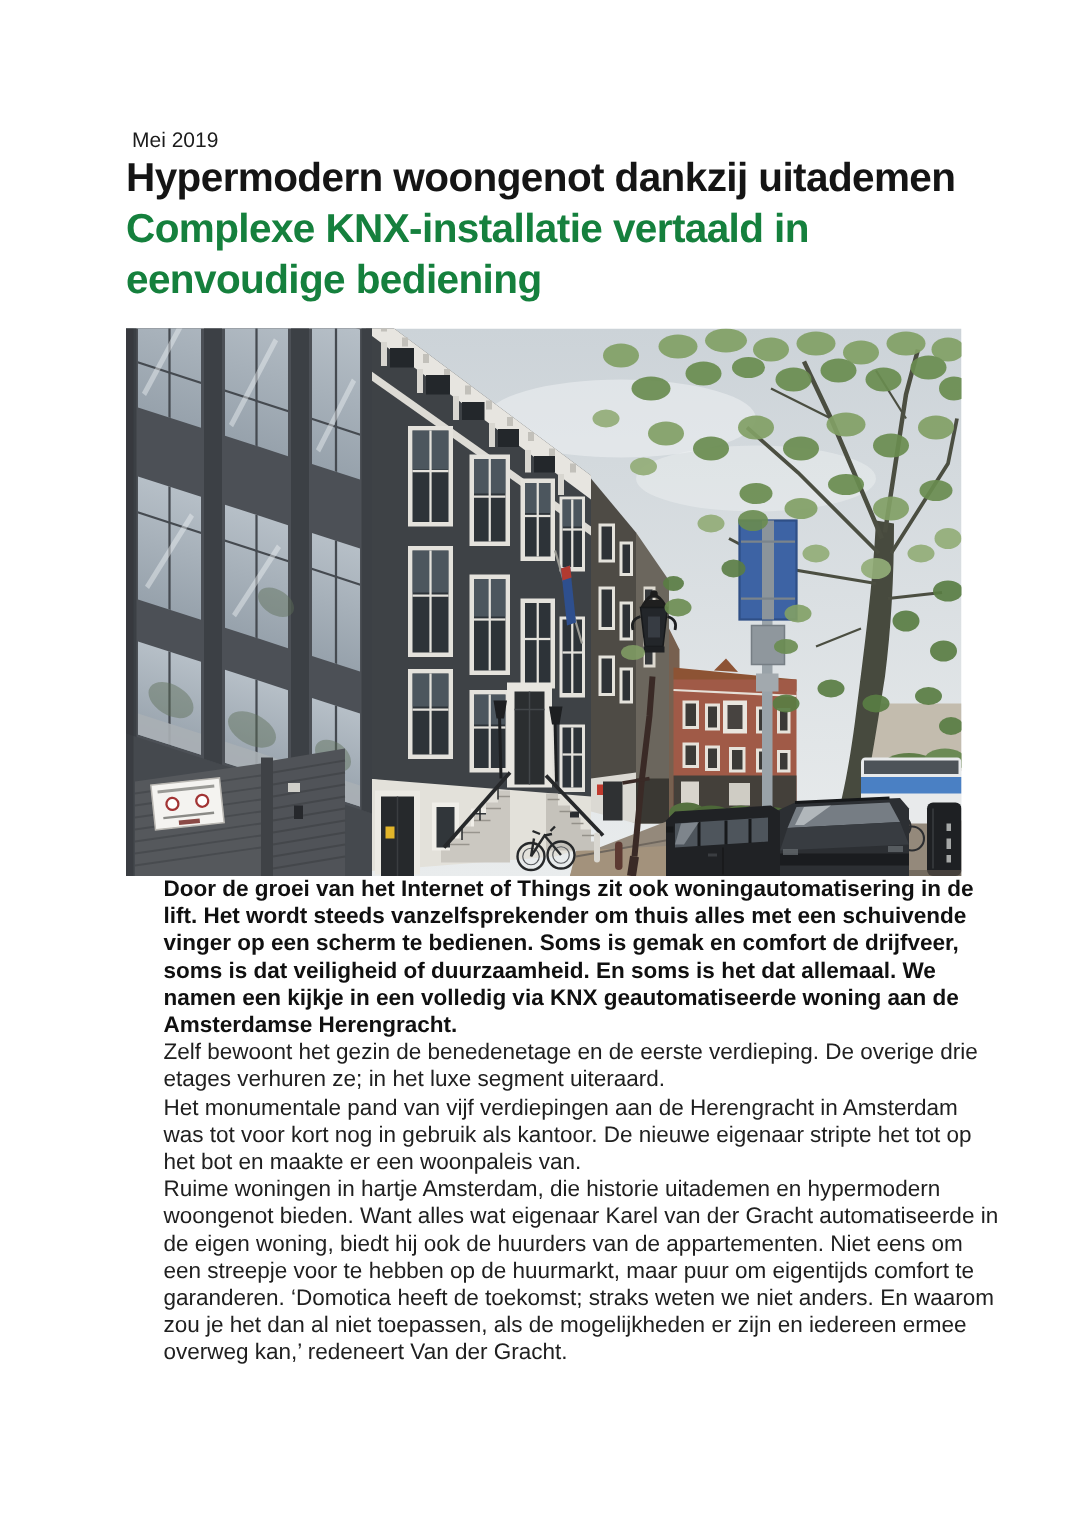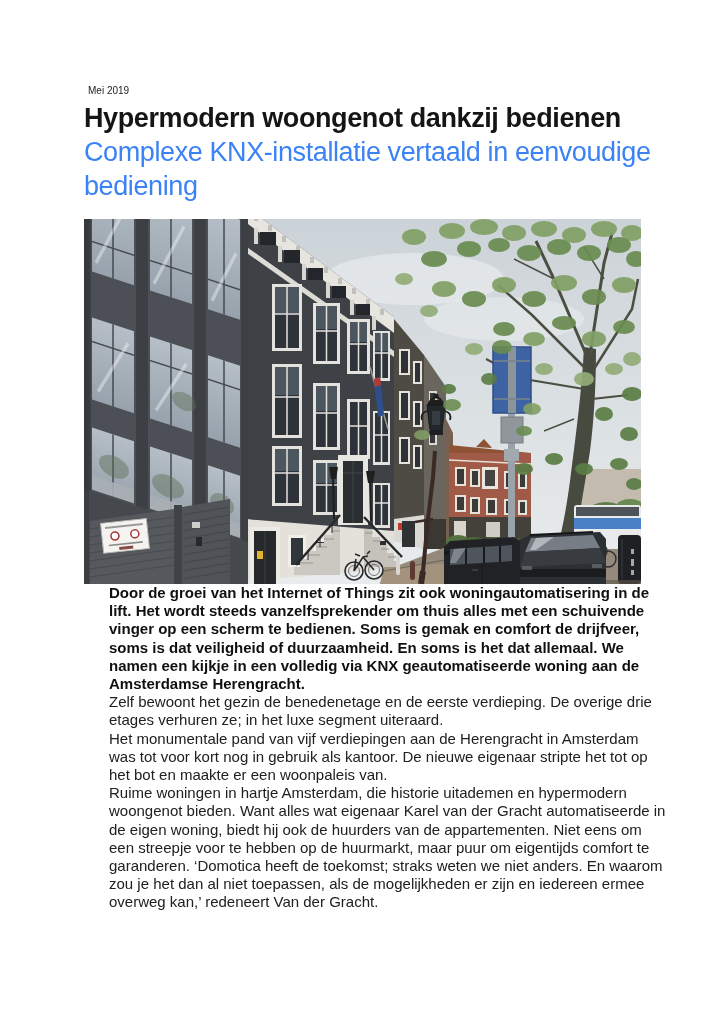--- a/index.html
+++ b/index.html
@@ -1,35 +1,35 @@
 <!DOCTYPE html>
 <html><head>
 <meta charset="utf-8">
 <style>
   html,body{margin:0;padding:0;background:#ffffff;}
   .page{position:relative;width:724px;height:1024px;background:#ffffff;overflow:hidden;
         font-family:"Liberation Sans",sans-serif;}
-  .date{position:absolute;left:88px;top:85px;font-size:10px;color:#1c1c1c;}
+  .date{position:absolute;left:88px;top:85px;font-size:14px;color:#1c1c1c;}
   .headline{position:absolute;left:84px;top:101px;width:578px;font-size:27px;line-height:34px;
             font-weight:bold;color:#151515;letter-spacing:-0.4px;}
-  .headline .sub{font-weight:normal;color:#3b82f6;}
+  .headline .sub{font-weight:bold;color:#15803d;}
   .photo{position:absolute;left:84px;top:219px;width:557px;height:365px;}
   .photo svg{display:block;}
   .article{position:absolute;left:84px;top:584px;width:560px;font-size:15px;line-height:18.2px;color:#202020;margin-left:25px;}
   .article p{margin:0;}
   .article p.intro{font-weight:bold;color:#101010;}
 </style>
 </head>
 <body>
 
 <div class="page">
 
   <div class="date">Mei 2019</div>
 
-  <h1 class="headline" style="margin:0;font-size:27px;"><span>Hypermodern woongenot dankzij bedienen </span><span class="sub">Complexe KNX-installatie vertaald in eenvoudige bediening</span></h1>
+  <h1 class="headline" style="margin:0;font-size:27px;"><span>Hypermodern woongenot dankzij uitademen </span><span class="sub">Complexe KNX-installatie vertaald in eenvoudige bediening</span></h1>
 
   <figure class="photo" style="margin:0;">
     <svg width="557" height="365" viewBox="0 0 557 365" xmlns="http://www.w3.org/2000/svg">
       <defs>
         <linearGradient id="sky" x1="0" y1="0" x2="0" y2="1">
           <stop offset="0" stop-color="#ccd3d8"></stop>
             <stop offset="1" stop-color="#e9eced"></stop>
         </linearGradient>
         <linearGradient id="glass" x1="0" y1="0" x2="0" y2="1">
           <stop offset="0" stop-color="#b6bfc7"></stop>

